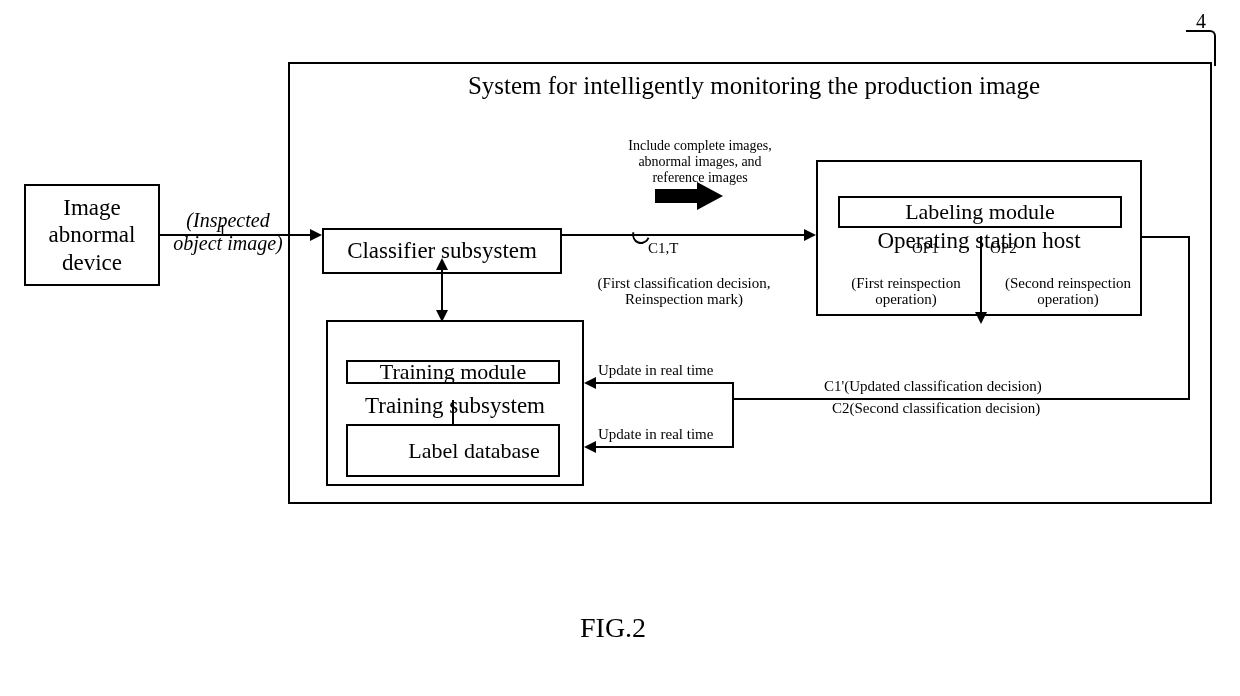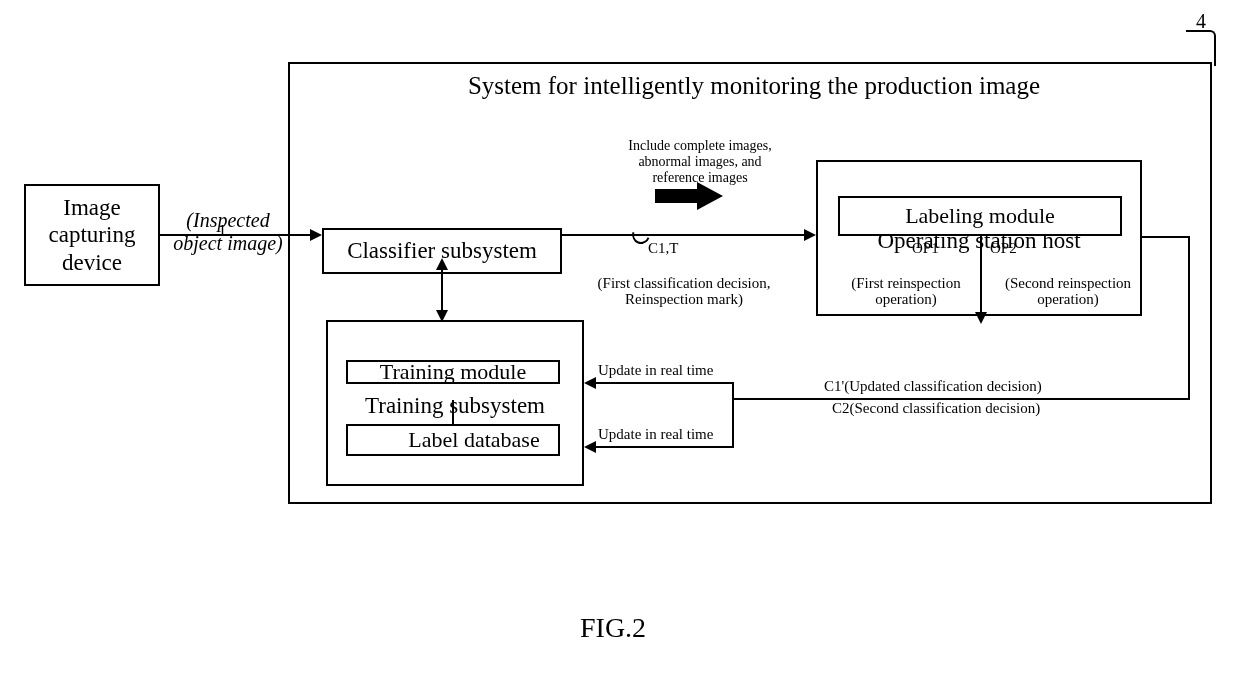--- a/index.html
+++ b/index.html
@@ -81,21 +81,21 @@
       position: absolute;
       font-size: 28px;
       font-family: "Times New Roman", serif;
     }
   </style>
 </head>
 <body>
 
 <div class="box" style="left:24px; top:184px; width:136px; height:102px;">
   <span style="font-size:23px; white-space:pre-line; line-height:1.2;">Image
-capturing
+abnormal
 device</span>
 </div>
 
 <div class="label" style="left:168px; top:186px; width:120px; font-size:20px; white-space:pre-line;font-style:italic;">
   <span>(Inspected
 object image)</span>
 </div>
 <div class="label" style="left:220px; top:222px; font-size:15px;">
   <span>I</span>
 </div>
@@ -140,21 +140,21 @@
 </div>
 <div class="label" style="left:584px; top:258px; width:200px; font-size:15px; white-space:pre-line; line-height:1.1;">
   <span>(First classification decision,
 Reinspection mark)</span>
 </div>
 
 <div class="box" style="left:816px; top:160px; width:326px; height:156px; align-items:flex-start; padding-top:6px; flex-direction:column;">
   <span style="font-size:23px; width:100%; text-align:center;">Operating station host</span>
 </div>
 
-<div class="box" style="left:838px; top:196px; width:284px; height:40px;">
+<div class="box" style="left:838px; top:196px; width:284px; height:32px;">
   <span style="font-size:22px;">Labeling module</span>
 </div>
 
 <div class="label" style="left:912px; top:240px; font-size:15px;">
   <span>OP1</span>
 </div>
 <div class="label" style="left:990px; top:240px; font-size:15px;">
   <span>OP2</span>
 </div>
 <div class="label" style="left:832px; top:258px; width:148px; font-size:15px; white-space:pre-line; line-height:1.1;">
@@ -170,21 +170,21 @@
 <div class="arrow-head-down" style="left:975px; top:312px;"></div>
 
 <div class="box" style="left:326px; top:320px; width:258px; height:166px; align-items:flex-start; padding-top:6px; flex-direction:column;">
   <span style="font-size:23px; width:100%; text-align:center;">Training subsystem</span>
 </div>
 
 <div class="box" style="left:346px; top:360px; width:214px; height:24px;">
   <span style="font-size:22px;">Training module</span>
 </div>
 
-<div class="box" style="left:346px; top:424px; width:214px; height:32px;padding-left:42px;">
+<div class="box" style="left:346px; top:424px; width:214px; height:53px;padding-left:42px;">
   <span style="font-size:22px;">Label database</span>
 </div>
 
 <div class="arrow-line" style="left:452px; top:400px; width:2px; height:24px;"></div>
 
 <div class="arrow-line" style="left:441px; top:268px; width:2px; height:44px;"></div>
 <div class="arrow-head-up" style="left:436px; top:258px;"></div>
 <div class="arrow-head-down" style="left:436px; top:310px;"></div>
 
 <div class="label" style="left:598px; top:362px; font-size:15px;">

